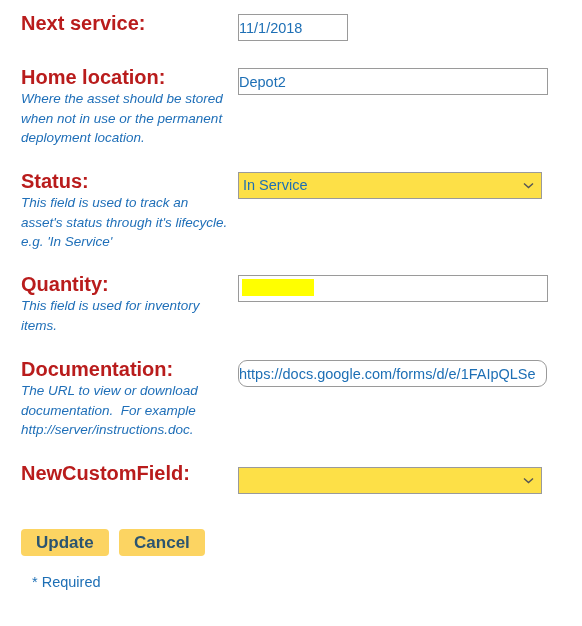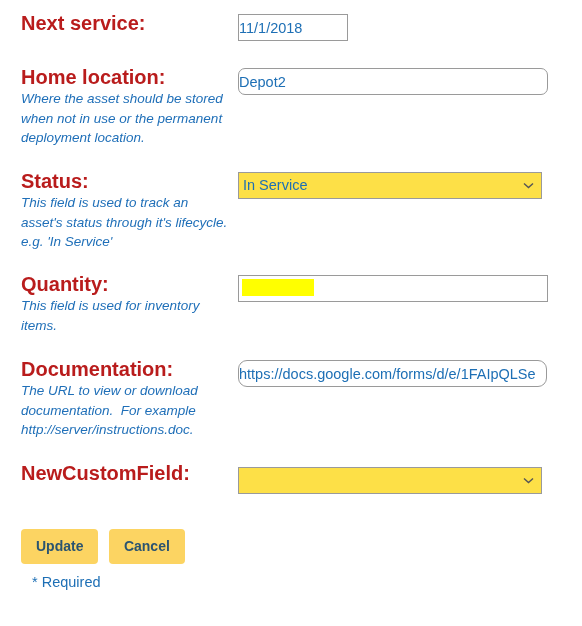--- a/index.html
+++ b/index.html
@@ -121,23 +121,23 @@
     top: 529px;
   }
   .btn {
     display: inline-block;
     box-sizing: border-box;
     background: #fcd462;
     border: none;
     border-radius: 4px;
     color: #2b5470;
     font-family: "Liberation Sans", sans-serif;
-    font-size: 14px;
+    font-size: 17px;
     font-weight: bold;
-    height: 35px;
+    height: 27px;
     line-height: 27px;
     padding: 0 15px;
     text-align: center;
     cursor: pointer;
     margin-right: 6px;
     vertical-align: top;
   }
 
   .required-note {
     position: absolute;
@@ -160,21 +160,21 @@
       <input class="text-input" style="width: 110px;" value="11/1/2018">
     </div>
   </div>
 
   <div class="row" style="top:68px;">
     <div class="label-col">
       <div class="field-label">Home location:</div>
       <div class="field-help">Where the asset should be stored when not in use or the permanent deployment location.</div>
     </div>
     <div class="control-col">
-      <input class="text-input" style="width: 310px; border-radius: 7px;" value="Depot2">
+      <input class="text-input" style="width: 310px;" value="Depot2">
     </div>
   </div>
 
   <div class="row" style="top:172px;">
     <div class="label-col">
       <div class="field-label">Status:</div>
       <div class="field-help">This field is used to track an asset's status through it's lifecycle. e.g. 'In Service'</div>
     </div>
     <div class="control-col">
       <div class="select-input" style="width:304px;">

